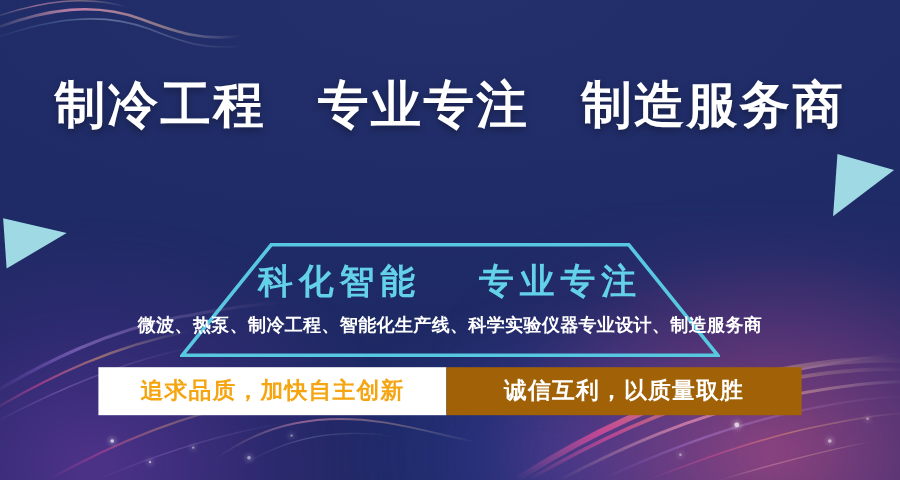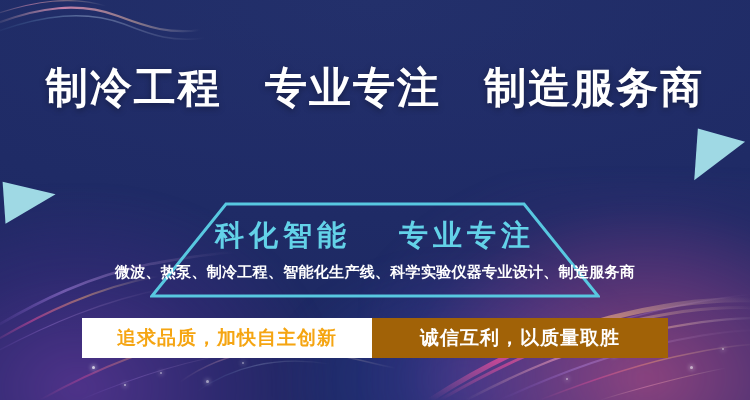--- a/index.html
+++ b/index.html
@@ -154,21 +154,20 @@
   }
 
   
   .slogans {
     position: absolute;
     left: 82px;
     top: 306px;
     width: 586px;
     height: 40px;
     display: flex;
-    margin-top: 12px;
   }
   .slogan {
     flex: 1 1 auto;
     display: flex;
     align-items: center;
     justify-content: center;
     font-size: 19px;
     font-weight: bold;
     letter-spacing: 1px;
     white-space: nowrap;

